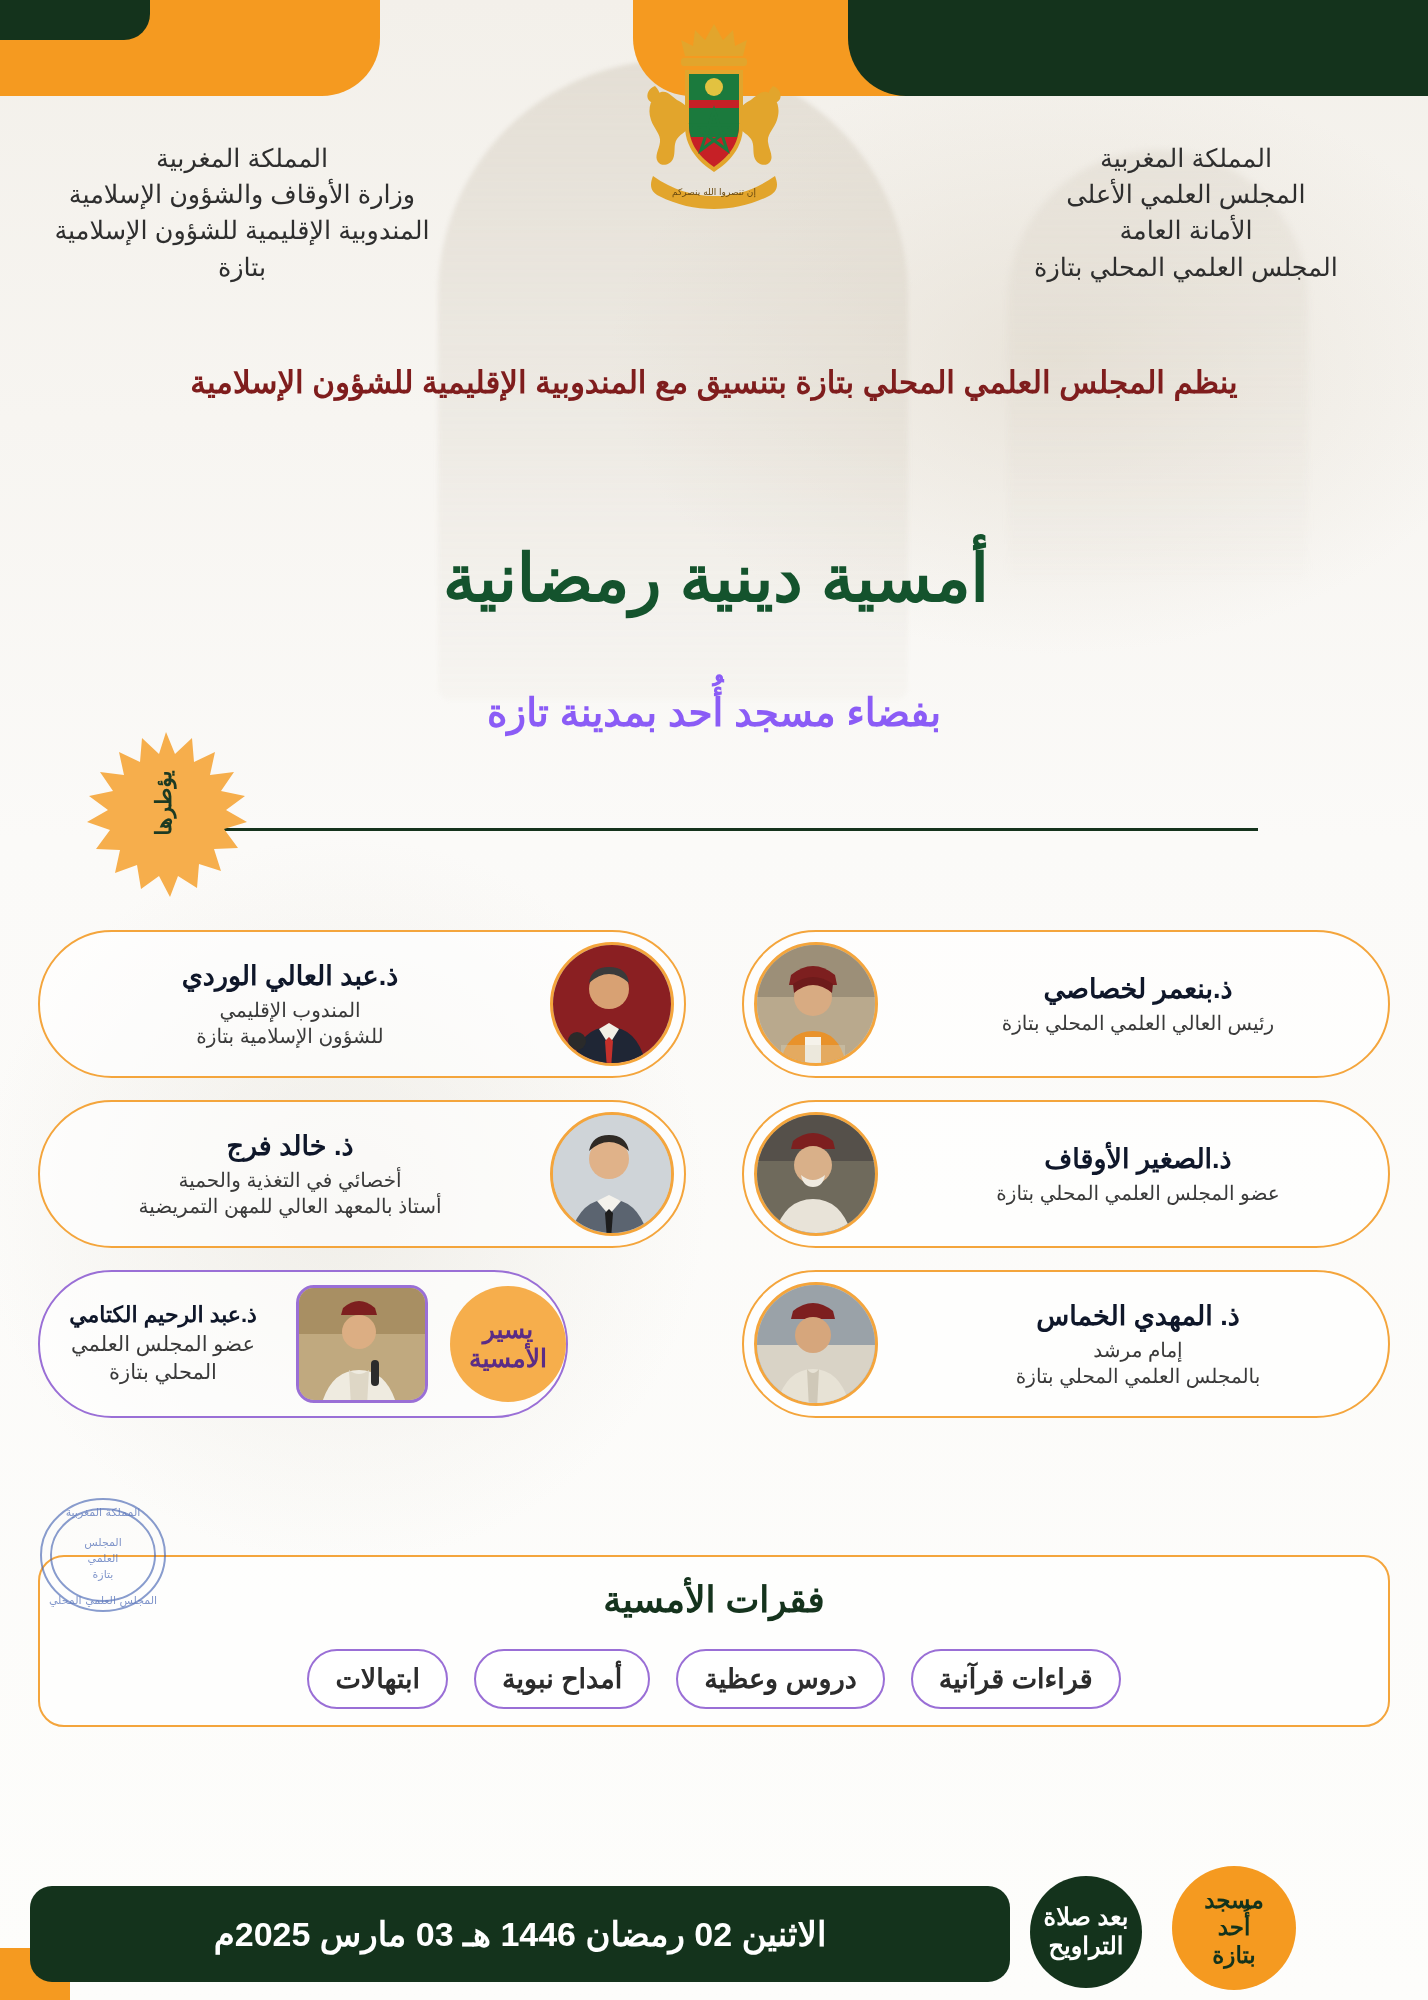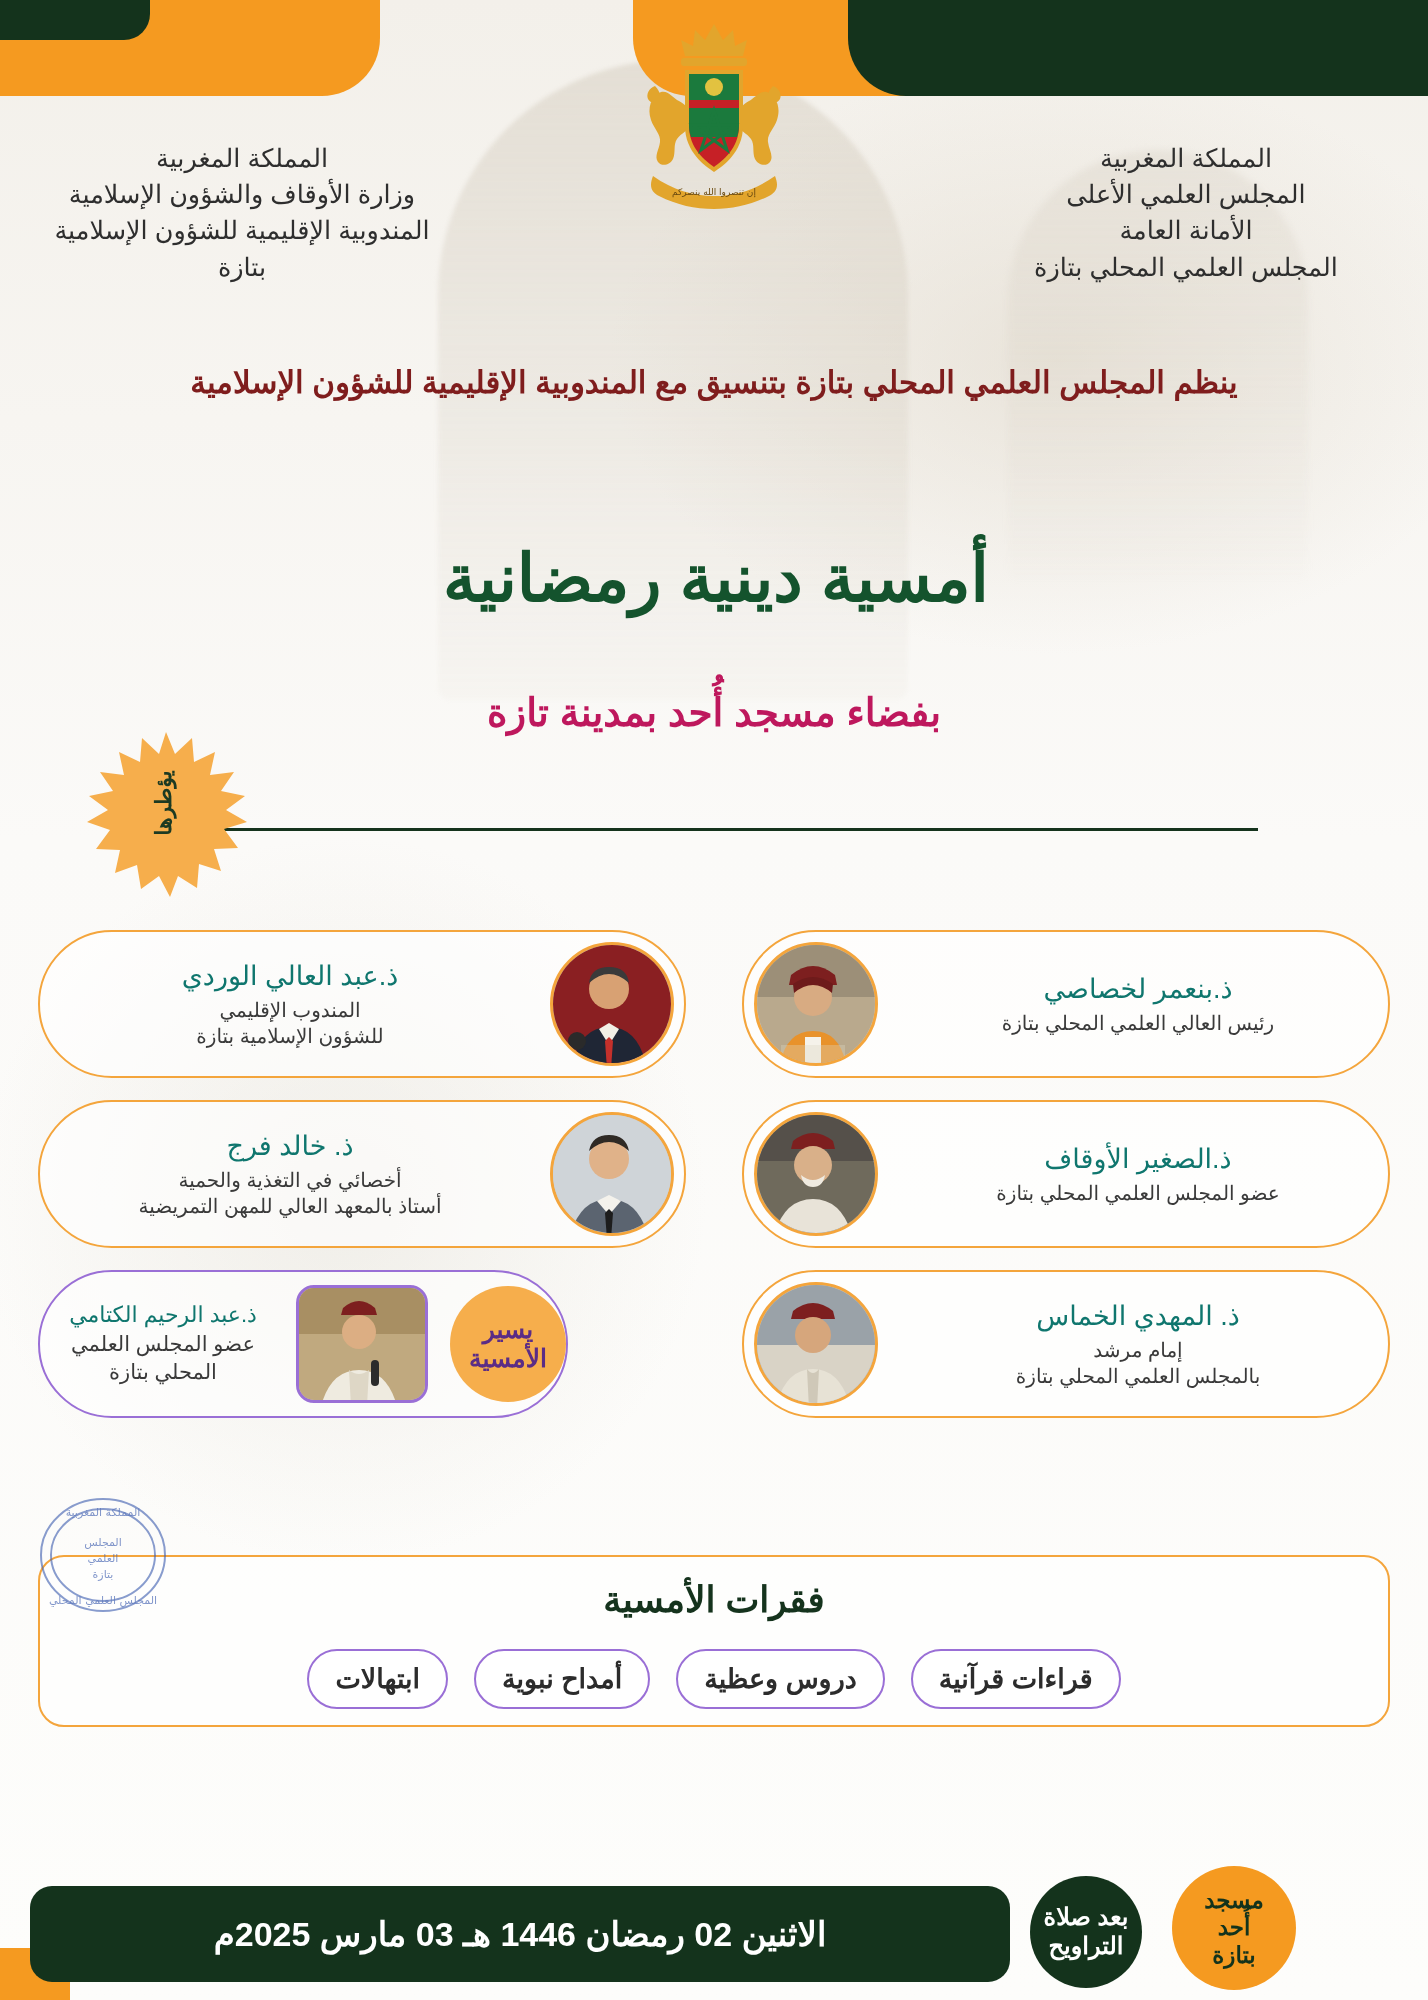--- a/index.html
+++ b/index.html
@@ -120,21 +120,21 @@
     color: #14532d;
     letter-spacing: -1px;
     z-index: 5;
   }
   .sub-title {
     position: absolute;
     top: 690px; left: 0; right: 0;
     text-align: center;
     font-size: 39px;
     font-weight: 700;
-    color: #be185d;
+    color: #8b5cf6;
     z-index: 5;
   }
 
   
   .divider {
     position: absolute;
     top: 828px;
     right: 170px;
     width: 1060px;
     height: 3px;
@@ -196,22 +196,22 @@
     background: #cfcabf;
   }
   .card .avatar svg { display: block; }
   .card .info {
     flex: 1 1 auto;
     text-align: center;
     padding: 0 10px;
   }
   .card .nm {
     font-size: 27px;
-    font-weight: 400;
-    color: #0f766e;
+    font-weight: 700;
+    color: #0f172a;
     margin-bottom: 5px;
   }
   .card .rl {
     font-size: 20px;
     color: #3a3a3a;
     line-height: 1.3;
   }
 
   
   .card.moderator {

